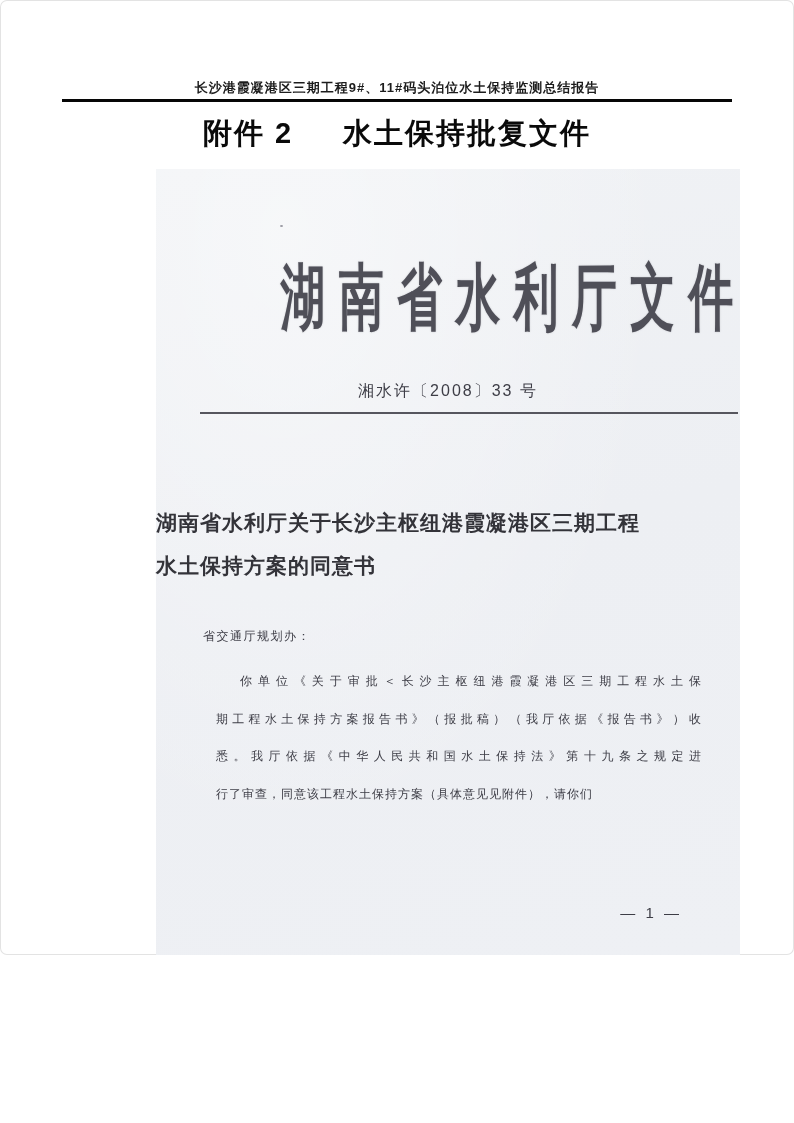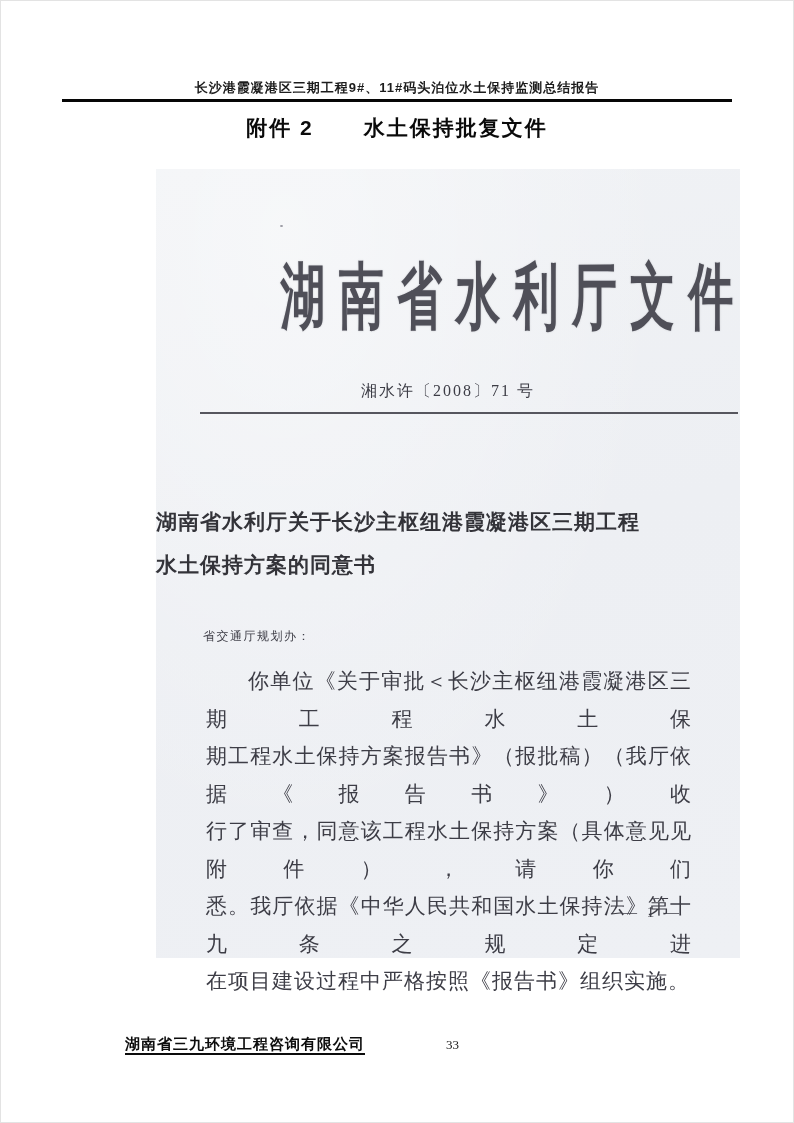--- a/index.html
+++ b/index.html
@@ -2,49 +2,50 @@
 <html style="--page-bg: #ffffff; --ink: #111111; --scan-bg: #eef0f4; --scan-ink: #3d3d46; --scan-ink-light: #4f4f58; --scan-rule: #56565e;"><head>
 <meta charset="utf-8">
 <style>
   :root{
     --page-bg:#ffffff; --ink:#111111; --scan-bg:#eef0f4;
     --scan-ink:#3d3d46; --scan-ink-light:#4f4f58; --scan-rule:#56565e;
   }
   *{margin:0;padding:0;box-sizing:border-box;}
   html,body{background:#ffffff;}
   .page{
-    position:relative;width:794px;height:1123px;margin:0 auto;
+    position:relative;width:794px;height:955px;margin:0 auto;
     background:var(--page-bg);
     box-shadow:inset 0 0 0 1px #e3e3e3;
     font-family:"Liberation Sans","DejaVu Sans",sans-serif;
     overflow:hidden;
+    border-radius:7px;
   }
   
   .running-header-text{
     position:absolute;top:79px;left:0;width:100%;
     text-align:center;font-size:13px;font-weight:bold;
     letter-spacing:1px;color:#1c1c1c;
   }
   .running-header-rule{
     position:absolute;top:99px;left:62px;width:670px;height:3px;background:#060606;
   }
   
   .attachment-title{
     position:absolute;top:114px;left:0;width:100%;
-    text-align:center;font-size:21px;font-weight:bold;color:#0a0a0a;
+    text-align:center;font-size:29px;font-weight:bold;color:#0a0a0a;
     letter-spacing:2px;white-space:nowrap;
   }
   .attachment-name{margin-left:50px;}
   
   .scan{
     position:absolute;left:156px;top:169px;width:584px;height:789px;
     background:
       radial-gradient(ellipse at 22% 8%, rgba(255,255,255,0.45), rgba(255,255,255,0) 60%),
       linear-gradient(168deg,#f0f2f5 0%,#edeff3 48%,var(--scan-bg) 100%);
-    font-family:Liberation Serif, serif;
+    font-family:Liberation Sans, sans-serif;
     color:var(--scan-ink);
   }
   .scan-speck{
     position:absolute;left:124px;top:56px;width:3px;height:2px;
     background:#9a9aa2;border-radius:50%;
   }
   .letterhead{
     position:absolute;top:88px;left:0;width:100%;
     text-align:center;white-space:nowrap;
     font-size:72px;line-height:80px;font-weight:bold;
@@ -64,22 +65,22 @@
   .doc-title{
     position:absolute;top:332px;left:0;width:100%;
     font-size:21px;font-weight:bold;
     line-height:43px;letter-spacing:1px;color:#333339;
   }
   .recipient{
     position:absolute;top:459px;left:47px;
     font-size:12px;letter-spacing:1.5px;color:var(--scan-ink);
   }
   .doc-body{
-    position:absolute;top:494px;left:50px;width:486px;
-    font-size:21px;line-height:37.5px;letter-spacing:1px;color:var(--scan-ink);
+    position:absolute;top:494px;left:60px;width:486px;
+    font-size:12px;line-height:37.5px;letter-spacing:1px;color:var(--scan-ink);
   }
   .body-line{
     text-align:justify;text-align-last:justify;text-justify:inter-character;
   }
   .body-line:first-child{text-indent:2em;}
   .body-line:last-child{text-align-last:left;}
   .scan-pageno{
     position:absolute;top:735px;right:58px;
     font-size:15px;letter-spacing:3px;color:var(--scan-ink);
   }
@@ -105,37 +106,36 @@
 
   <div class="attachment-title">
     <span>附件 2</span><span class="attachment-name">水土保持批复文件</span>
   </div>
 
   <div class="scan">
     <div class="scan-speck"></div>
 
     <div class="letterhead">湖南省水利厅文件</div>
 
-    <div class="doc-number">湘水许〔2008〕71 号</div>
+    <div class="doc-number">湘水许〔2008〕33 号</div>
 
     <div class="doc-rule"></div>
 
     <div class="doc-title">
       <div>湖南省水利厅关于长沙主枢纽港霞凝港区三期工程</div>
       <div>水土保持方案的同意书</div>
     </div>
 
     <div class="recipient">省交通厅规划办：</div>
 
     <div class="doc-body">
         <div class="body-line">你单位《关于审批＜长沙主枢纽港霞凝港区三期工程水土保</div>
         <div class="body-line">期工程水土保持方案报告书》（报批稿）（我厅依据《报告书》）收</div>
+        <div class="body-line">悉。我厅依据《中华人民共和国水土保持法》第十九条之规定进</div>
         <div class="body-line">行了审查，同意该工程水土保持方案（具体意见见附件），请你们</div>
-        <div class="body-line">悉。我厅依据《中华人民共和国水土保持法》第十九条之规定进</div>
-        <div class="body-line">在项目建设过程中严格按照《报告书》组织实施。</div>
       </div>
 
     <div class="scan-pageno">— 1 —</div>
   </div>
 
   <div class="footer-company">湖南省三九环境工程咨询有限公司</div>
   <div class="footer-pageno">33</div>
 
 </div>
 

